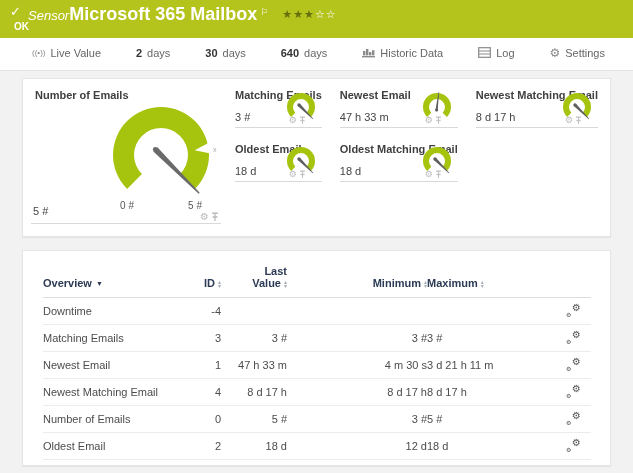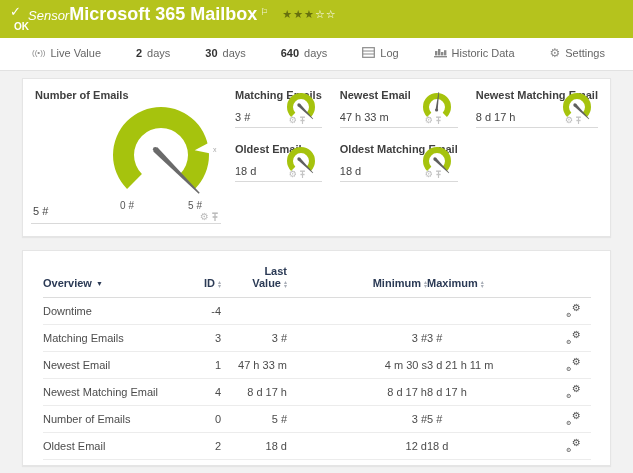--- a/index.html
+++ b/index.html
@@ -99,39 +99,39 @@
     <div class="tab">
       <span class="num">30</span>
       <span>days</span>
     </div>
     <div class="tab">
       <span class="num">640</span>
       <span>days</span>
     </div>
     <div class="tab">
       <span class="ticon">
-        <svg width="13" height="11" viewBox="0 0 13 11">
-            <rect x="0.7" y="0.7" width="11.6" height="9.6" fill="none" stroke="#8a8a8a" stroke-width="1.2"></rect>
-            <line x1="0.7" y1="4" x2="12.3" y2="4" stroke="#8a8a8a" stroke-width="1"></line>
-            <line x1="0.7" y1="7" x2="12.3" y2="7" stroke="#8a8a8a" stroke-width="1"></line>
-          </svg>
-      </span>
-      <span>Log</span>
-    </div>
-    <div class="tab">
-      <span class="ticon">
         <svg width="13" height="11" viewBox="0 0 13 11" fill="#8a8a8a">
             <rect x="0" y="9" width="13" height="1.4"></rect>
             <rect x="1" y="4" width="2.4" height="4.4"></rect>
             <rect x="4" y="2" width="2.4" height="6.4"></rect>
             <rect x="7" y="5" width="2.4" height="3.4"></rect>
             <rect x="10" y="3.2" width="2.4" height="5.2"></rect>
           </svg>
       </span>
       <span>Historic Data</span>
+    </div>
+    <div class="tab">
+      <span class="ticon">
+        <svg width="13" height="11" viewBox="0 0 13 11">
+            <rect x="0.7" y="0.7" width="11.6" height="9.6" fill="none" stroke="#8a8a8a" stroke-width="1.2"></rect>
+            <line x1="0.7" y1="4" x2="12.3" y2="4" stroke="#8a8a8a" stroke-width="1"></line>
+            <line x1="0.7" y1="7" x2="12.3" y2="7" stroke="#8a8a8a" stroke-width="1"></line>
+          </svg>
+      </span>
+      <span>Log</span>
     </div>
     <div class="tab">
       <span class="ticon" style="font-size:12px;">⚙</span>
       <span>Settings</span>
     </div>
   </div>
 
   <div class="content">
 
     <div class="panel gauges">

